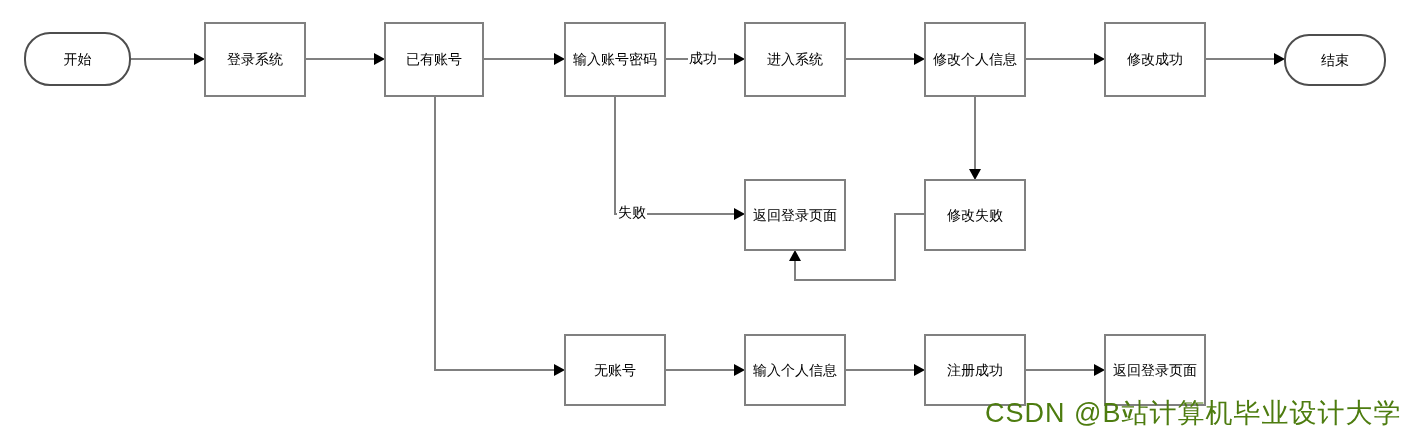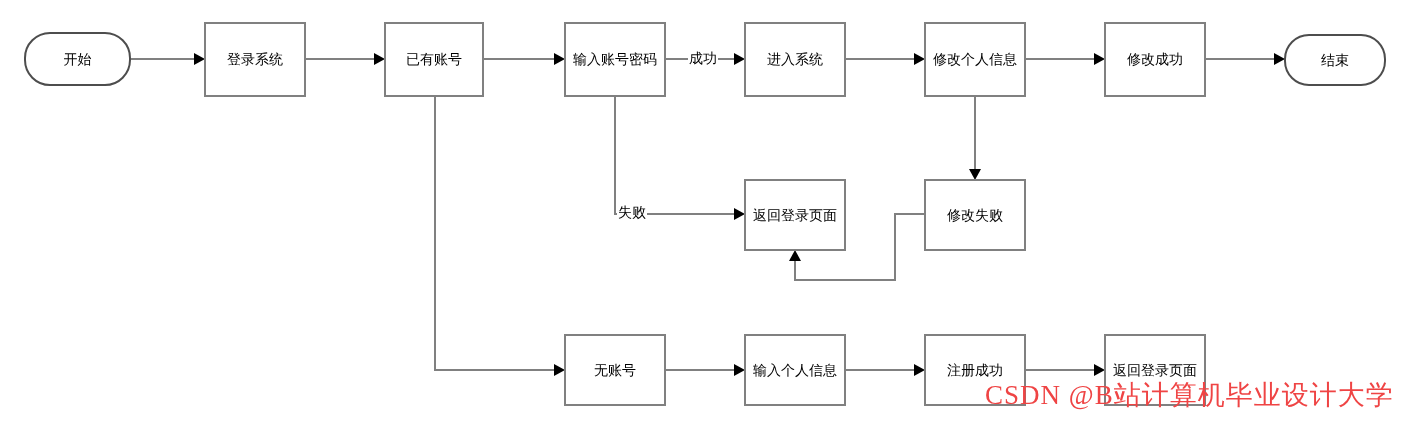--- a/index.html
+++ b/index.html
@@ -191,15 +191,15 @@
           <rect x="925" y="335" width="100" height="70" rx="0" ry="0" class="node-rect"></rect>
           <text x="975" y="371" class="node-label">注册成功</text>
         </g>
         <g>
           <rect x="1105" y="335" width="100" height="70" rx="0" ry="0" class="node-rect"></rect>
           <text x="1155" y="371" class="node-label">返回登录页面</text>
         </g>
       </g>
   </svg>
 
-  <div class="watermark" style="left: 985px; top: 377px; color: #ef4444; font-family: Liberation Serif, serif;">CSDN @B站计算机毕业设计大学</div>
+  <div class="watermark" style="left: 985px; top: 395px; color: #4d7c0f;">CSDN @B站计算机毕业设计大学</div>
 
 </div>
 
 </body></html>

